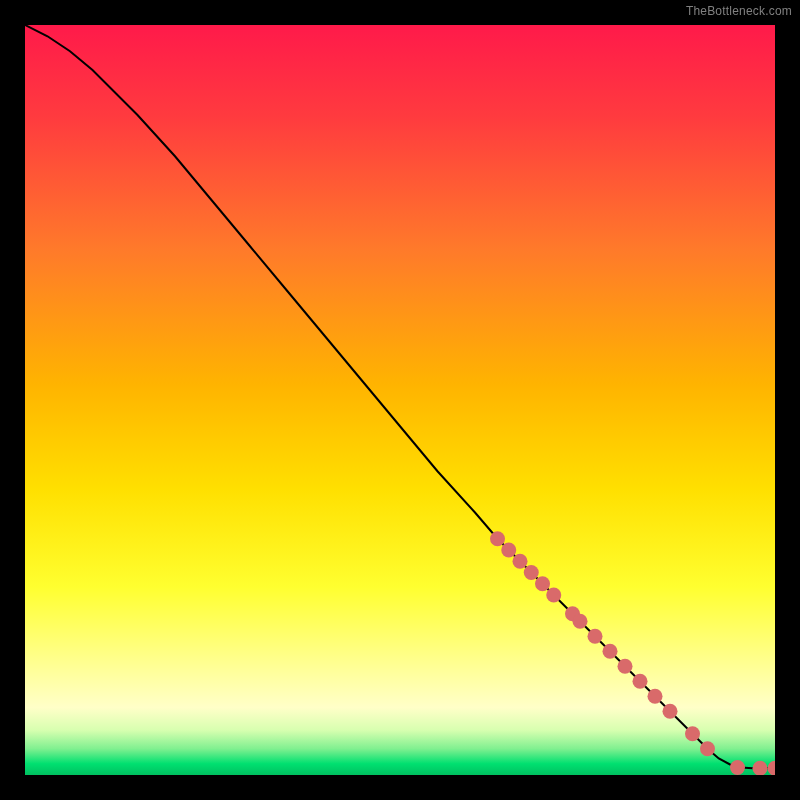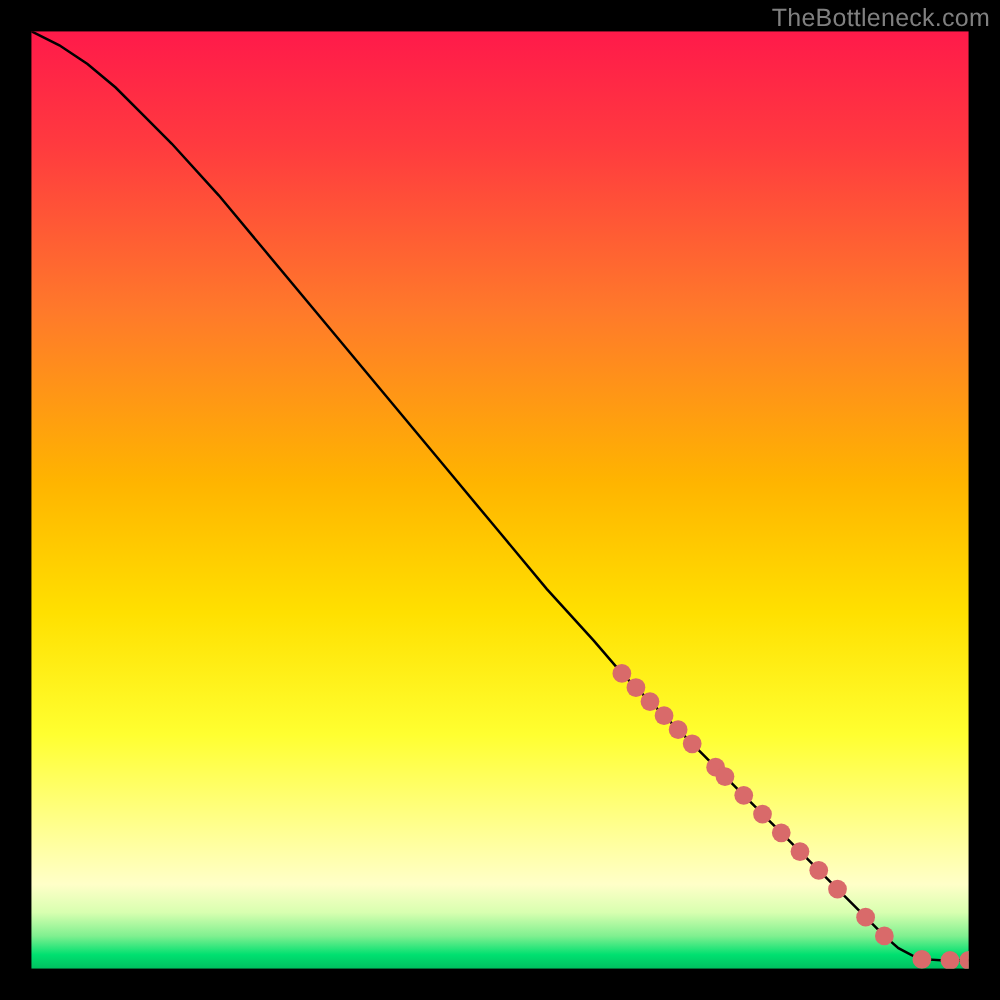--- a/index.html
+++ b/index.html
@@ -21,21 +21,21 @@
     left: 25px;
     top: 25px;
     width: 750px;
     height: 750px;
   }
   .attribution {
     position: absolute;
     top: 4px;
     right: 8px;
     color: #808080;
-    font-size: 20px;
+    font-size: 12px;
     font-weight: 500;
     letter-spacing: 0.2px;
   }
   svg {
     display: block;
   }
 </style>
 </head>
 <body>
 

